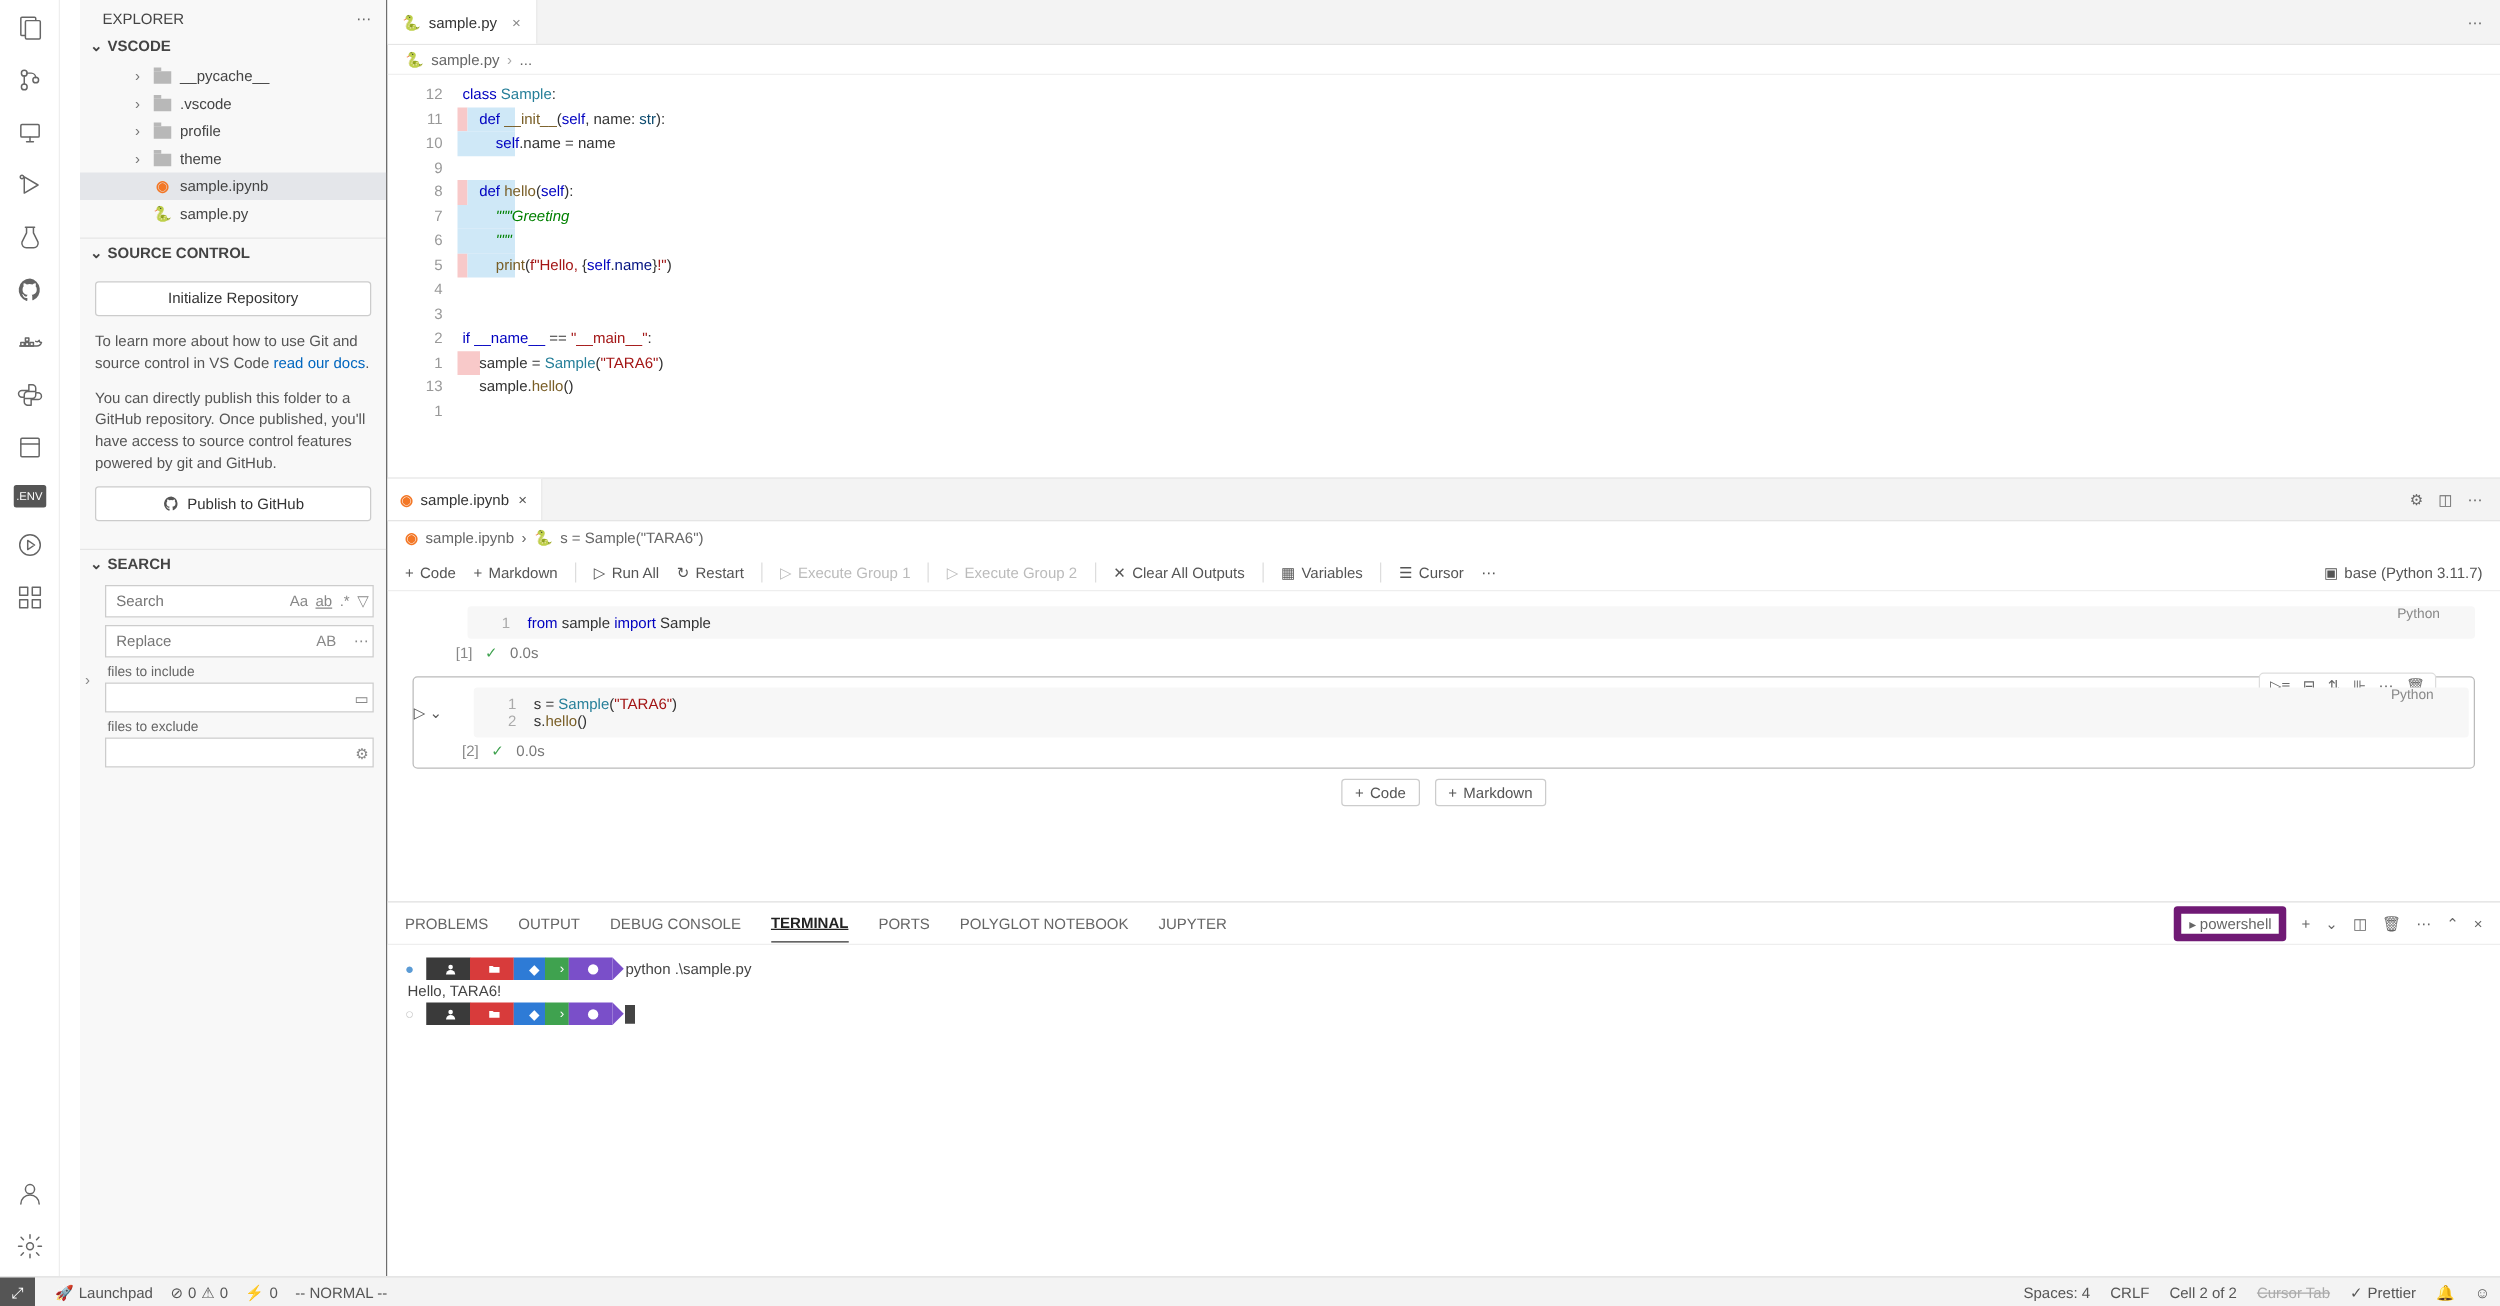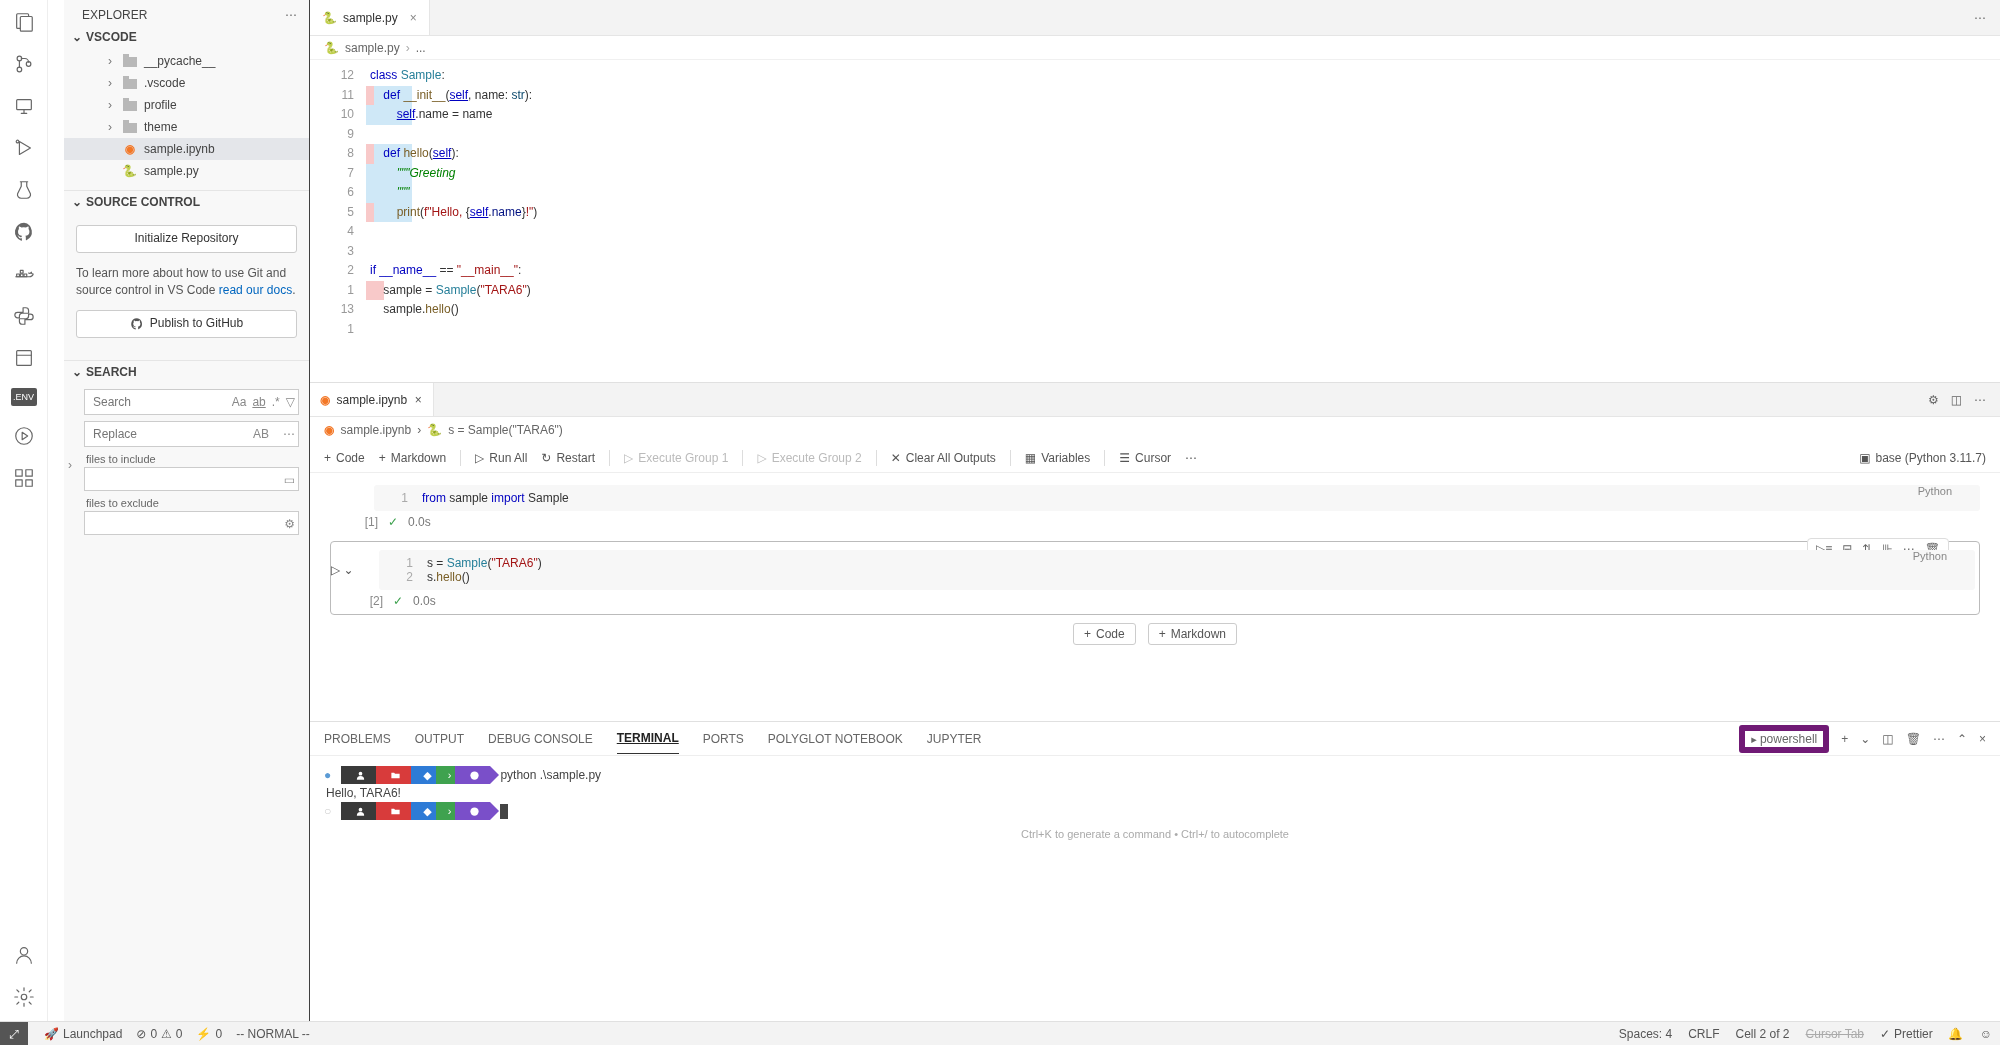--- a/index.html
+++ b/index.html
@@ -54,21 +54,21 @@
 .gutter{ width:56px; text-align:right; color:#999; padding:6px 12px 0 0; user-select:none;}
 .gutter div{ height:19.5px;}
 .code-lines{ flex:1; padding:6px 0 0 0; white-space:pre; position:relative;}
 .code-lines .line{ height:19.5px; position:relative;}
 .diff-del{ position:absolute; left:0; top:0; width:8px; height:100%; background:#f8c9c9;}
 .diff-add{ position:absolute; left:8px; top:0; width:38px; height:100%; background:#cfe8f7;}
 .diff-del2{ position:absolute; left:0; top:0; width:18px; height:100%; background:#f8c9c9;}
 .tok-kw{color:#0000c0;}
 .tok-cls{color:#267f99;}
 .tok-fn{color:#795e26;}
-.tok-self{color:#0000c0;text-decoration:underline;}
+.tok-self{color:#0000c0;}
 .tok-str{color:#a31515;}
 .tok-type{color:#0c4a6e;}
 .tok-doc{color:#008000; font-style:italic;}
 .tok-dunder{color:#0000c0;}
 .tok-call{color:#267f99;}
 .tok-attr{color:#001080;}
 
 .split{ height:1px; background:#e0e0e0;}
 
 
@@ -282,20 +282,21 @@
 
     <div class="sb-section-hdr" style="border-top:1px solid #e5e5e5;">
       <span class="chev">⌄</span>
       <span>SOURCE CONTROL</span>
     </div>
     <div class="scm-body">
       <div class="scm-btn">
           <span>Initialize Repository</span>
         </div>
       <p><span>To learn more about how to use Git and source control in VS Code </span><a>read our docs</a>.</p>
+      <p>You can directly publish this folder to a GitHub repository. Once published, you'll have access to source control features powered by git and GitHub.</p>
       <div class="scm-btn">
         <svg width="14" height="14" viewBox="0 0 24 24">
             <path fill="#555" d="M12 2a10 10 0 0 0-3 19.5c.5 0 .7-.3.7-.6v-2c-2.8.6-3.4-1.3-3.4-1.3-.4-1-.9-1.3-.9-1.3-.8-.5 0-.5 0-.5.9 0 1.4.9 1.4.9.8 1.3 2 .9 2.6.7 0-.6.3-1 .6-1.2-2.2-.2-4.5-1-4.5-4.8 0-1 .4-1.9 1-2.6 0-.3-.4-1.3 0-2.7 0 0 .8-.3 2.7 1a9 9 0 0 1 5 0c1.9-1.3 2.7-1 2.7-1 .5 1.4 0 2.4 0 2.7.6.7 1 1.6 1 2.6 0 3.8-2.3 4.6-4.5 4.8.3.3.6.8.6 1.7v2.5c0 .3.2.6.7.6A10 10 0 0 0 12 2z"></path>
           </svg>
         <span>Publish to GitHub</span>
       </div>
     </div>
 
     <div class="sb-section-hdr" style="border-top:1px solid #e5e5e5;">
       <span class="chev">⌄</span>
@@ -536,21 +537,20 @@
             <span class="seg purple">
                 <svg viewBox="0 0 24 24">
                   <circle cx="12" cy="12" r="9"></circle>
                   <path d="M12 7v5l3 2" stroke="#fff" fill="none"></path>
                 </svg>
               </span>
           </span>
           <span class="cursor-block"></span>
         </div>
         <div style="flex:1"></div>
-        <div class="term-hint">Ctrl+K to generate a command • Ctrl+/ to autocomplete</div>
       </div>
     </div>
   </div>
 </div>
 
 <div class="statusbar">
   <div class="remote sb-item">⤢</div>
   <div class="sb-left">
     <span class="sb-item">🚀 <span>Launchpad</span></span>
     <span class="sb-item">⊘ <span>0</span> ⚠ <span>0</span></span>

